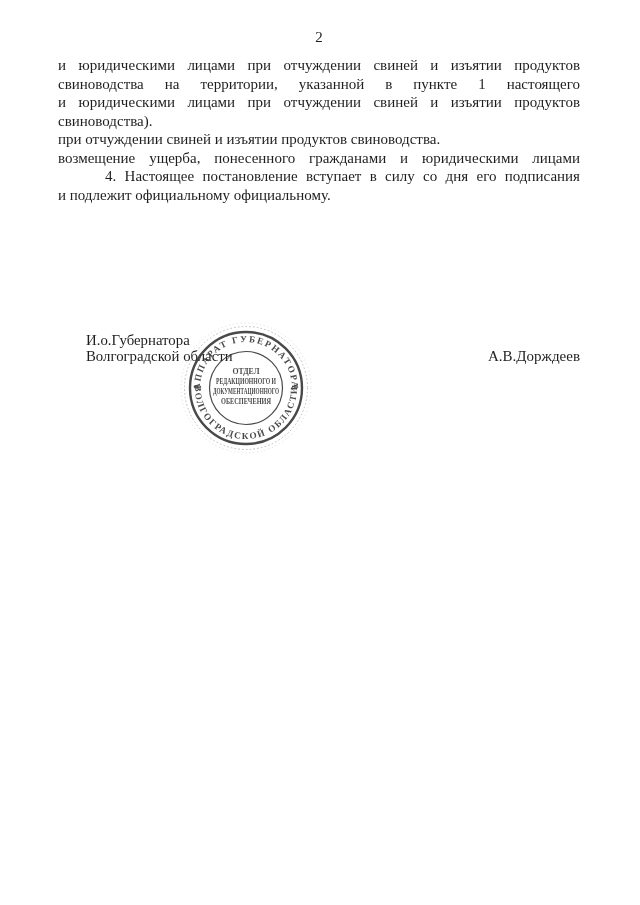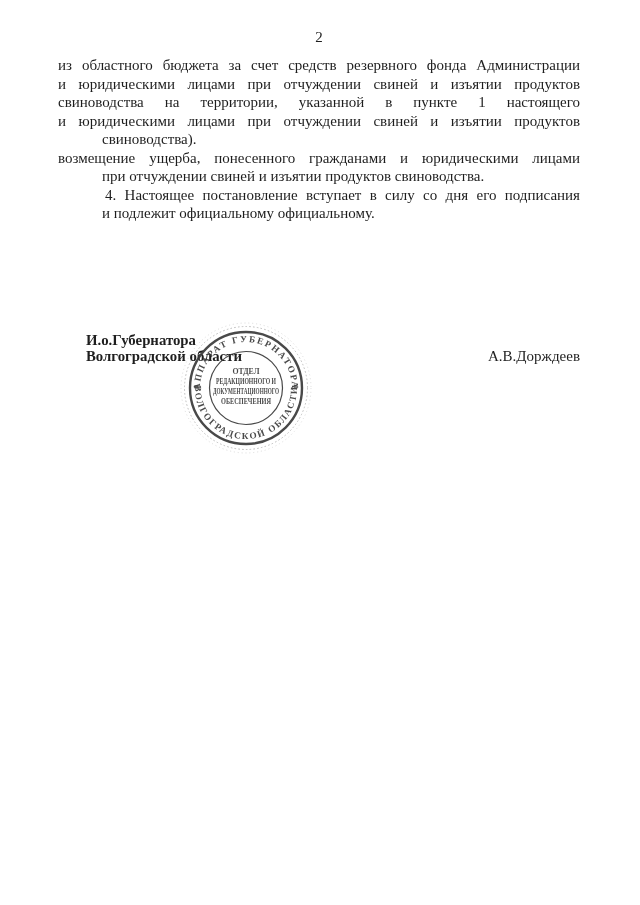--- a/index.html
+++ b/index.html
@@ -28,26 +28,26 @@
     font-size: 15px;
     line-height: 18.5px;
   }
   .line {
     text-align: justify;
     text-align-last: justify;
     height: 18.5px;
     white-space: nowrap;
   }
   .line.first { text-indent: 47px; }
-  .line.last  { text-align-last: left; white-space: normal; margin-left: 44px; }
+  .line.last  { text-align-last: left; white-space: normal; }
   .signature-block {
     position: absolute;
     left: 86px;
     top: 333px;
-    font-weight: bold;
+    font-weight: normal;
     font-size: 14.8px;
     line-height: 15.5px;
   }
   .signature-name {
     position: absolute;
     top: 348px;
     right: 60px;
     font-weight: normal;
     font-size: 15px;
   }
@@ -65,28 +65,27 @@
   }
 </style>
 </head>
 <body>
 
 <div class="page">
 
   <div class="page-number">2</div>
 
   <div class="body-text">
-    <div class="line">из областного бюджета за счет средств резервного фонда Администрации</div>
     <div class="line">и юридическими лицами при отчуждении свиней и изъятии продуктов</div>
     <div class="line">свиноводства на территории, указанной в пункте 1 настоящего</div>
     <div class="line">и юридическими лицами при отчуждении свиней и изъятии продуктов</div>
     <div class="line last">свиноводства).</div>
 
+    <div class="line last">при отчуждении свиней и изъятии продуктов свиноводства.</div>
     <div class="line">возмещение ущерба, понесенного гражданами и юридическими лицами</div>
-    <div class="line last">при отчуждении свиней и изъятии продуктов свиноводства.</div>
 
     <div class="line first">4. Настоящее постановление вступает в силу со дня его подписания</div>
     <div class="line last">и подлежит официальному официальному.</div>
   </div>
 
   <div class="signature-block">
     <div>И.о.Губернатора</div>
     <div>Волгоградской области</div>
   </div>
 

